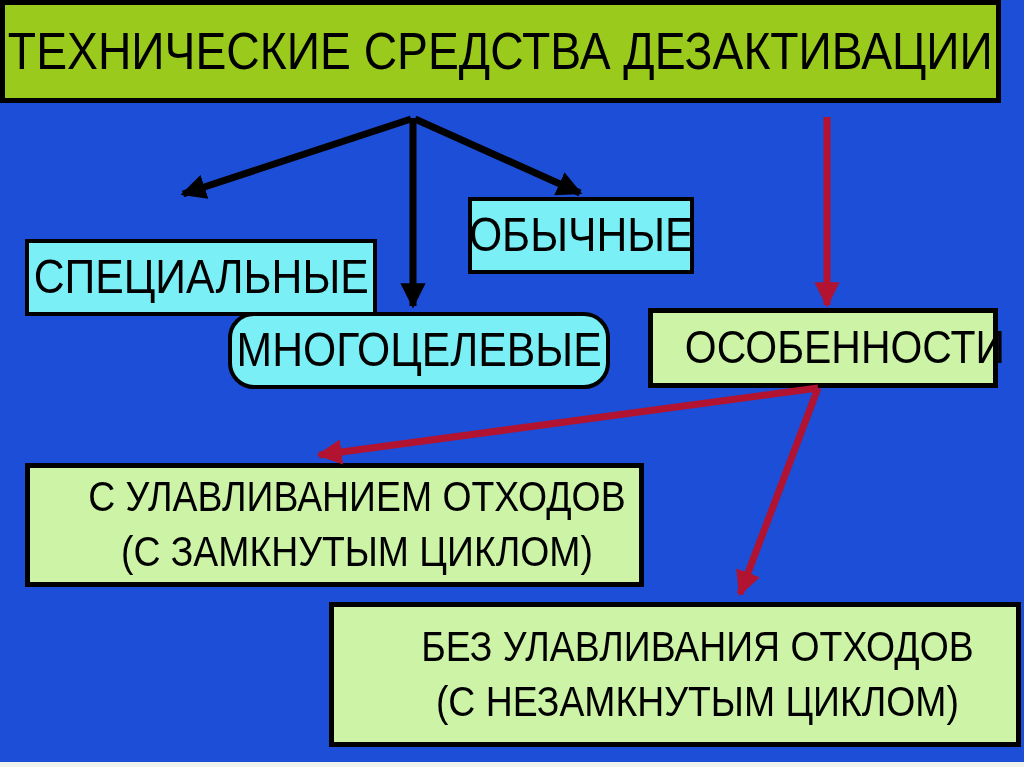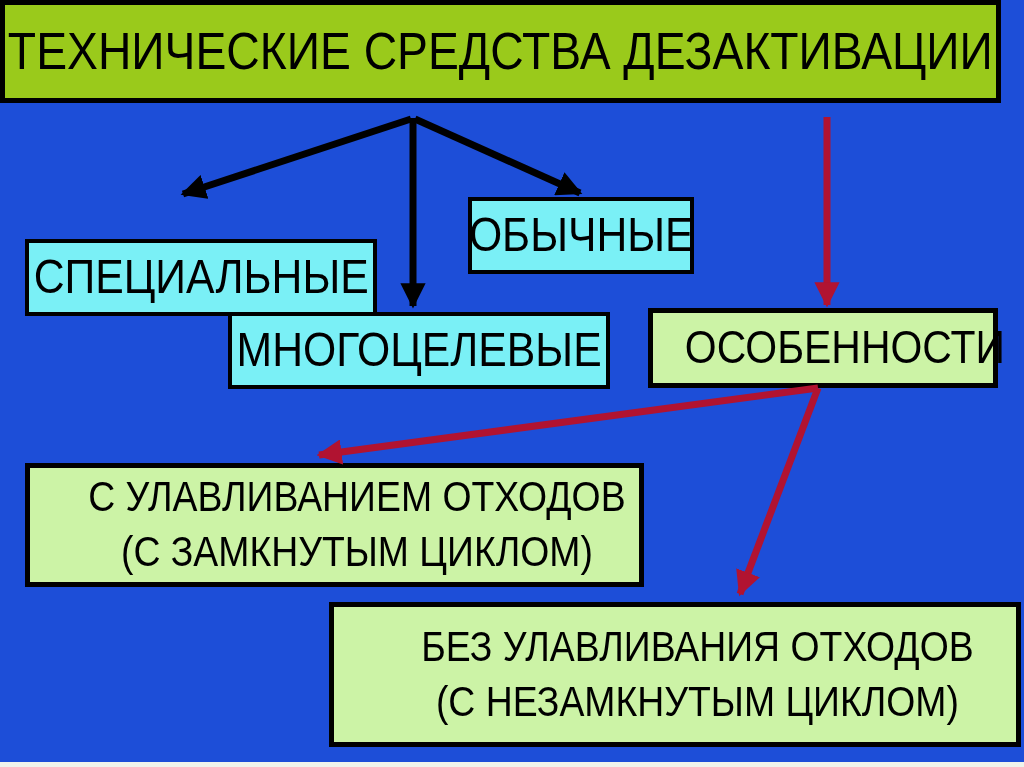--- a/index.html
+++ b/index.html
@@ -28,21 +28,21 @@
   .green { background: var(--lightgreen, #ccf3a6); border-width: 5px; padding-left: 44px; }
 
   #title-box {
     left: 0; top: 14; width: 1001px; height: 103px;
     background: var(--titlegreen, #9aca1b);
     border-width: 5px;
     font-size: 52px;
   }
   #special-box  { left: 25px;  top: 197px; width: 352px; height: 77px;  font-size: 48px; margin-top: 42px; }
   #regular-box  { left: 468px; top: 197px; width: 226px; height: 77px;  font-size: 48px; justify-content: center; }
-  #multi-box    { left: 228px; top: 312px; width: 382px; height: 77px;  font-size: 48px; }
+  #multi-box    { left: 228px; top: 312px; width: 382px; height: 77px;  font-size: 48px; border-radius: 26px; }
   #features-box { left: 648px; top: 308px; width: 350px; height: 80px;  font-size: 46px; }
   #withcap-box  { left: 25px;  top: 463px; width: 619px; height: 124px; font-size: 42px; }
   #withoutcap-box { left: 329px; top: 602px; width: 692px; height: 145px; font-size: 42px; }
 
   #arrow-layer {
     position: absolute; left: 0; top: 0;
     width: 1024px; height: 767px;
     pointer-events: none;
   }
   .black-line { stroke: #000; stroke-width: 7; fill: none; }

